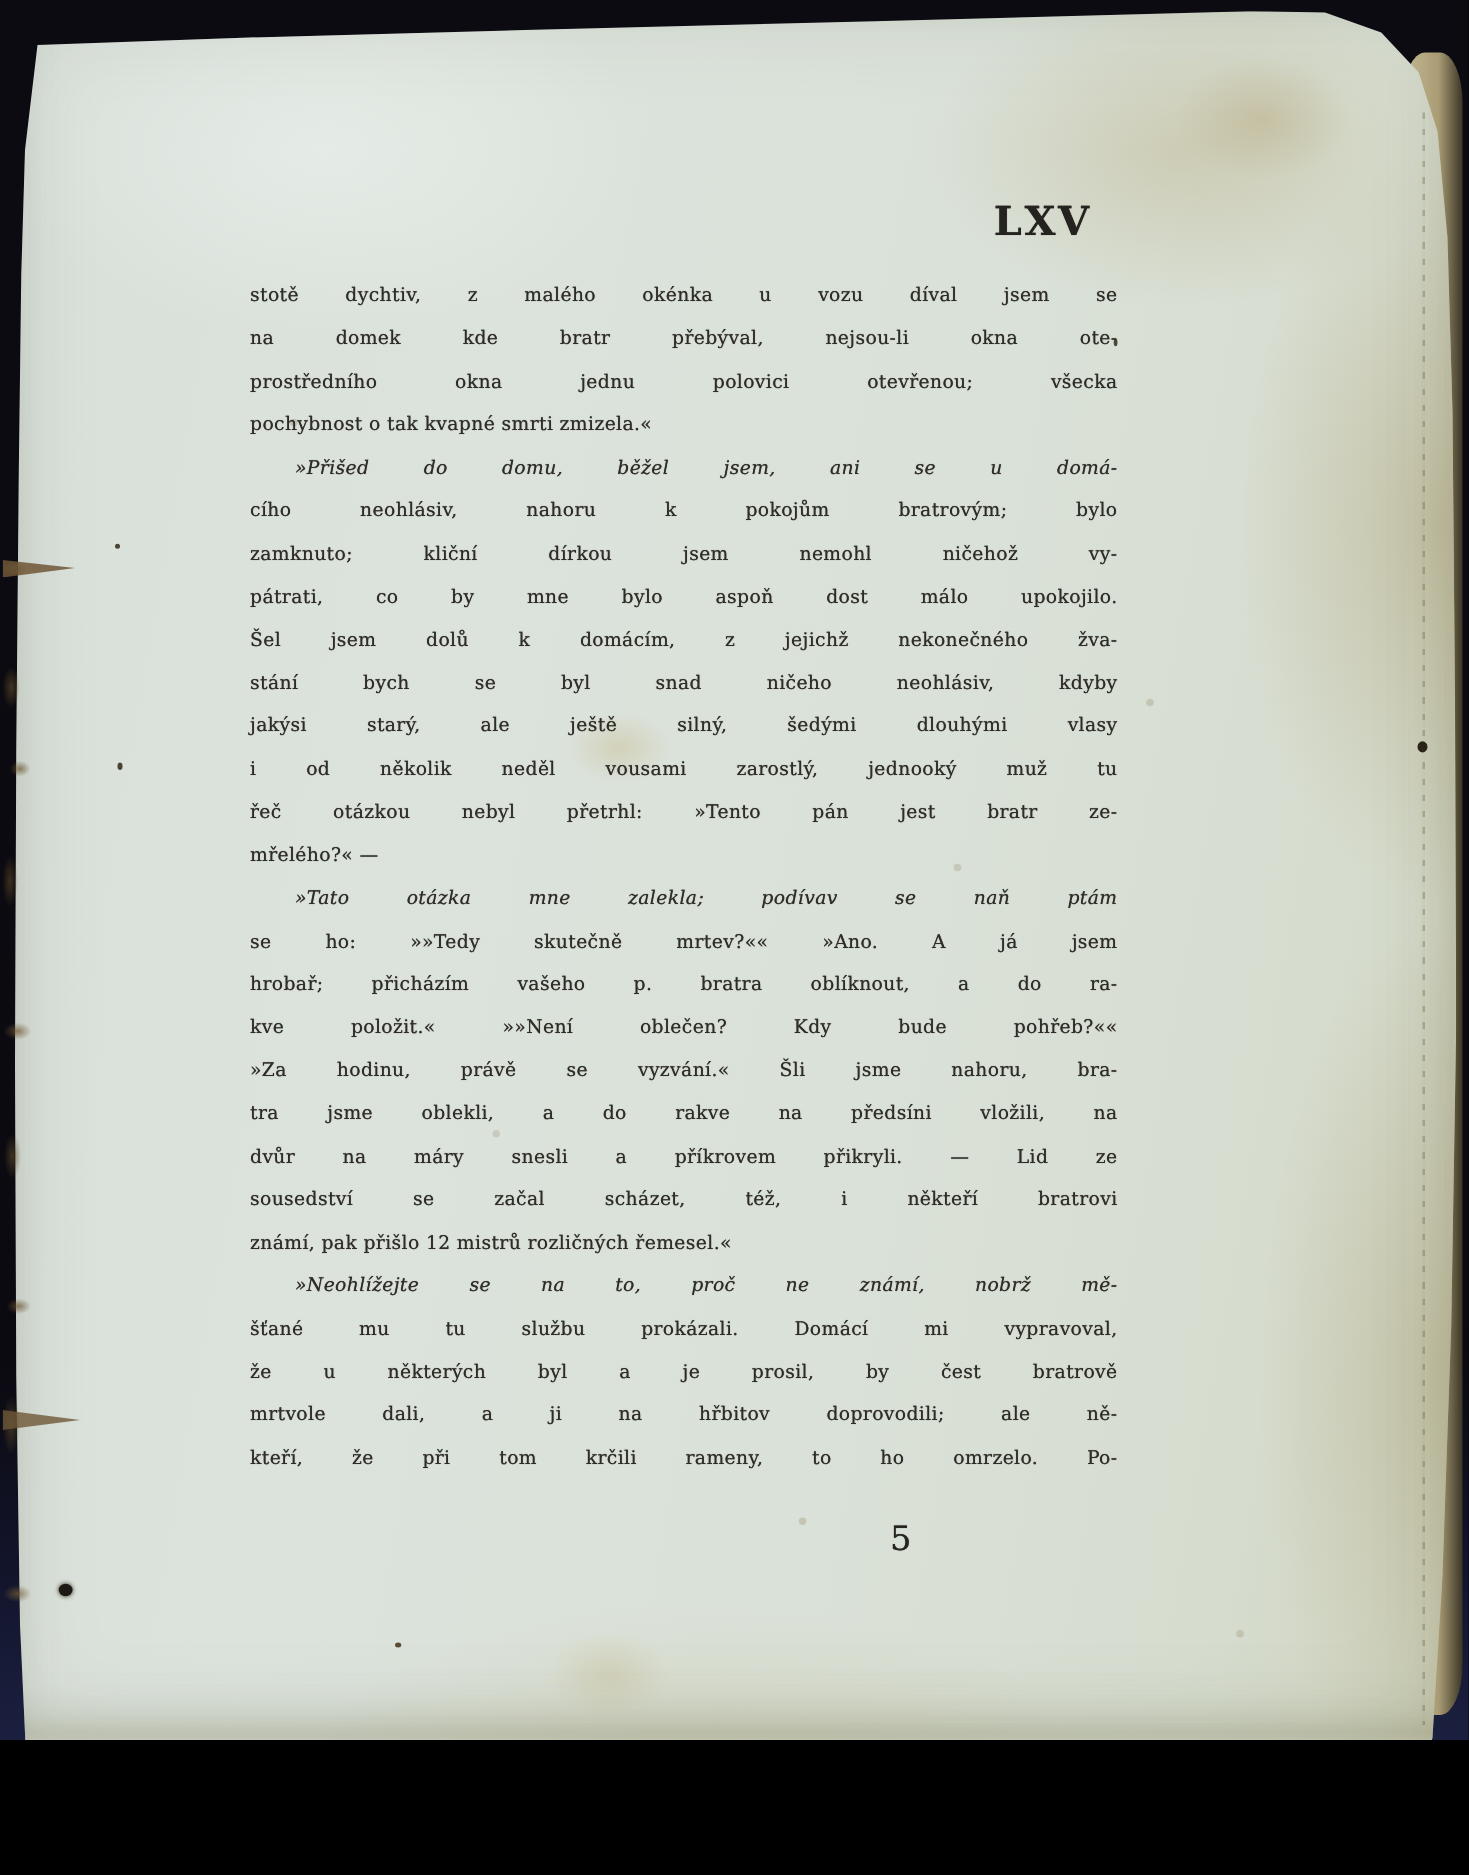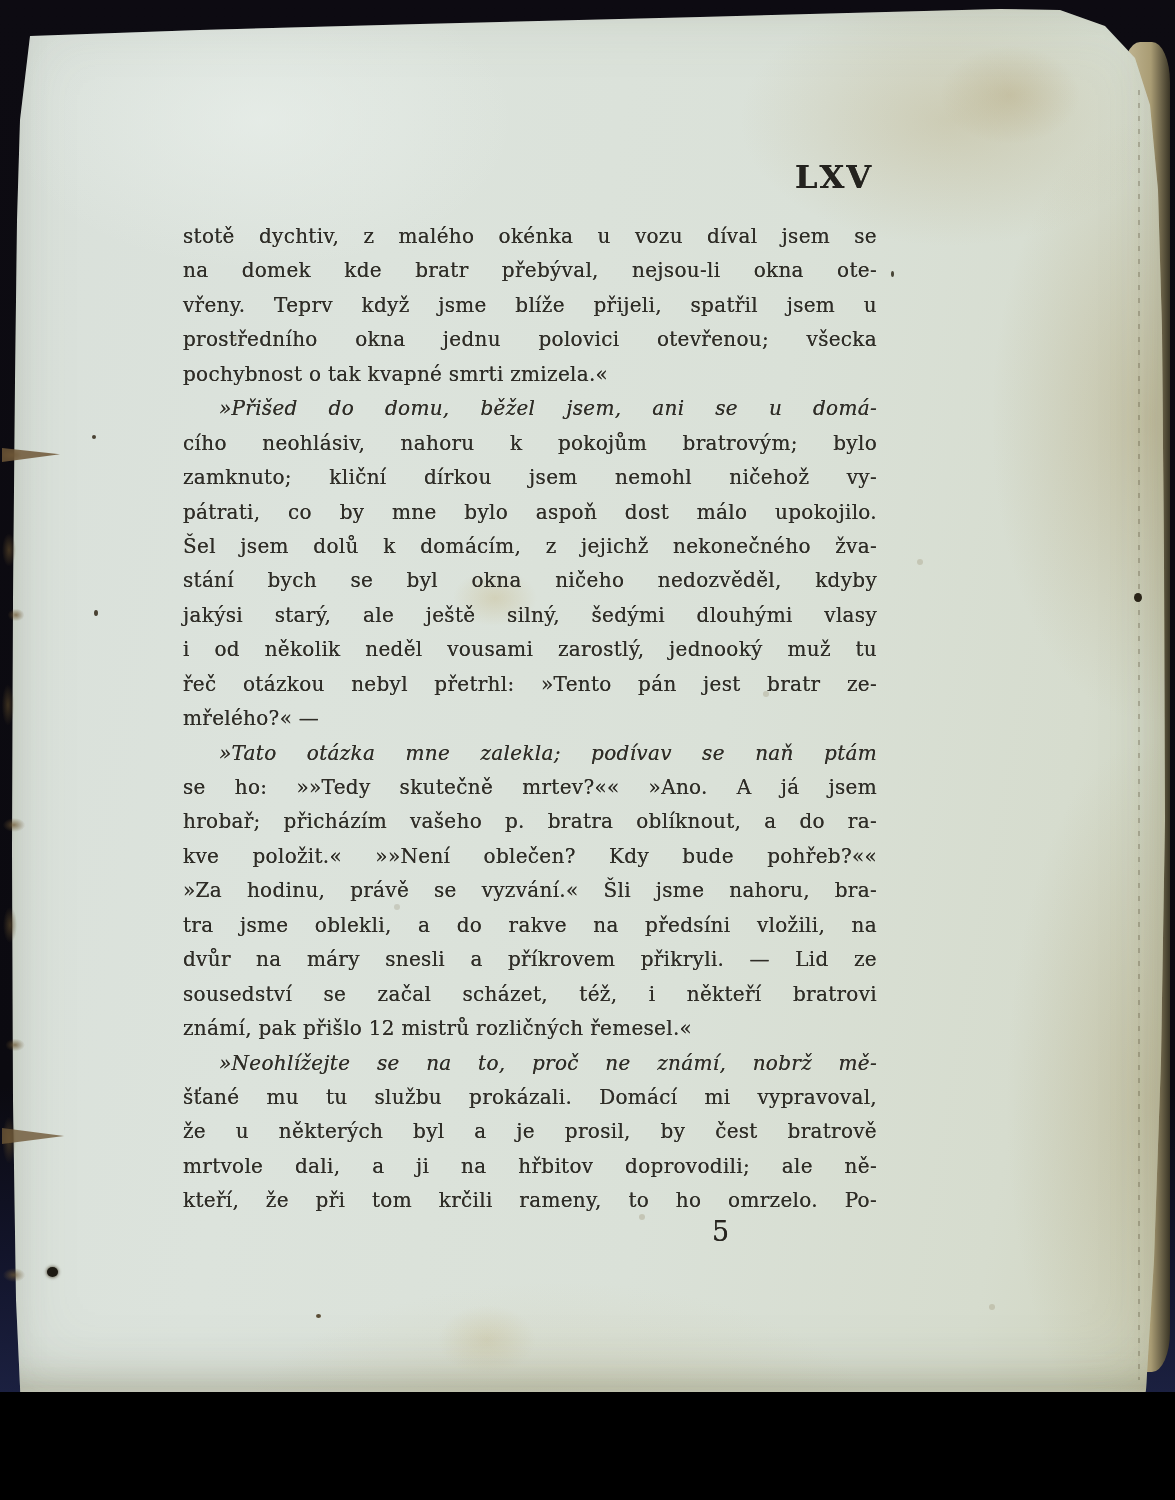--- a/index.html
+++ b/index.html
@@ -79,22 +79,22 @@
       640px 1215px 0 1px rgba(120,100,60,.22),
       990px 1305px 0 1px rgba(120,100,60,.20);
   }
   
   .header{
     position:absolute;left:795px;top:158px;z-index:5;
     font-size:32px;font-weight:bold;letter-spacing:2px;color:#24231f;
     text-shadow:0 0 0.6px rgba(30,28,24,.8);
   }
   .textblock{
-    position:absolute;left:183px;top:219px;width:694px;z-index:5;
-    color:#2e2c26;font-size:20px;letter-spacing:.3px;
+    position:absolute;left:200px;top:219px;width:694px;z-index:5;
+    color:#2e2c26;font-size:15px;letter-spacing:.3px;
     text-shadow:0 0 0.6px rgba(40,38,32,.8);
   }
   .line{height:34.45px;line-height:34.45px;text-align:justify;text-align-last:justify;white-space:normal;overflow:visible;}
   .line.indent{text-indent:36px;font-style:italic;}
   .line.end{text-align:left;text-align-last:left;}
   .pagenum{
     position:absolute;left:712px;top:1216px;z-index:5;
     font-size:27px;color:#26241f;text-shadow:0 0 0.6px rgba(30,28,24,.8);
   }
 </style>
@@ -117,29 +117,28 @@
   <div class="speck" style="left:316px;top:1314px;width:5px;height:4px;background:#5a4c34;"></div>
   <div class="speck" style="left:480px;top:1473px;width:6px;height:5px;background:#24201a;"></div>
   <div class="speck" style="left:891px;top:271px;width:3px;height:6px;background:#4a4638;"></div>
   <div class="freckles"></div>
 
   <div class="header">LXV</div>
 
   <div class="textblock">
     <div class="line">stotě dychtiv, z malého okénka u vozu díval jsem se</div>
     <div class="line">na domek kde bratr přebýval, nejsou-li okna ote-</div>
-    <div class="line">vřeny. Teprv když jsme blíže přijeli, spatřil jsem u</div>
     <div class="line">prostředního okna jednu polovici otevřenou; všecka</div>
     <div class="line end">pochybnost o tak kvapné smrti zmizela.«</div>
     <div class="line indent">»Přišed do domu, běžel jsem, ani se u domá-</div>
     <div class="line">cího neohlásiv, nahoru k pokojům bratrovým; bylo</div>
     <div class="line">zamknuto; kliční dírkou jsem nemohl ničehož vy-</div>
     <div class="line">pátrati, co by mne bylo aspoň dost málo upokojilo.</div>
     <div class="line">Šel jsem dolů k domácím, z jejichž nekonečného žva-</div>
-    <div class="line">stání bych se byl okna ničeho nedozvěděl, kdyby</div>
+    <div class="line">stání bych se byl snad ničeho neohlásiv, kdyby</div>
     <div class="line">jakýsi starý, ale ještě silný, šedými dlouhými vlasy</div>
     <div class="line">i od několik neděl vousami zarostlý, jednooký muž tu</div>
     <div class="line">řeč otázkou nebyl přetrhl: »Tento pán jest bratr ze-</div>
     <div class="line end">mřelého?« —</div>
     <div class="line indent">»Tato otázka mne zalekla; podívav se naň ptám</div>
     <div class="line">se ho: »»Tedy skutečně mrtev?«« »Ano. A já jsem</div>
     <div class="line">hrobař; přicházím vašeho p. bratra oblíknout, a do ra-</div>
     <div class="line">kve položit.« »»Není oblečen? Kdy bude pohřeb?««</div>
     <div class="line">»Za hodinu, právě se vyzvání.« Šli jsme nahoru, bra-</div>
     <div class="line">tra jsme oblekli, a do rakve na předsíni vložili, na</div>

